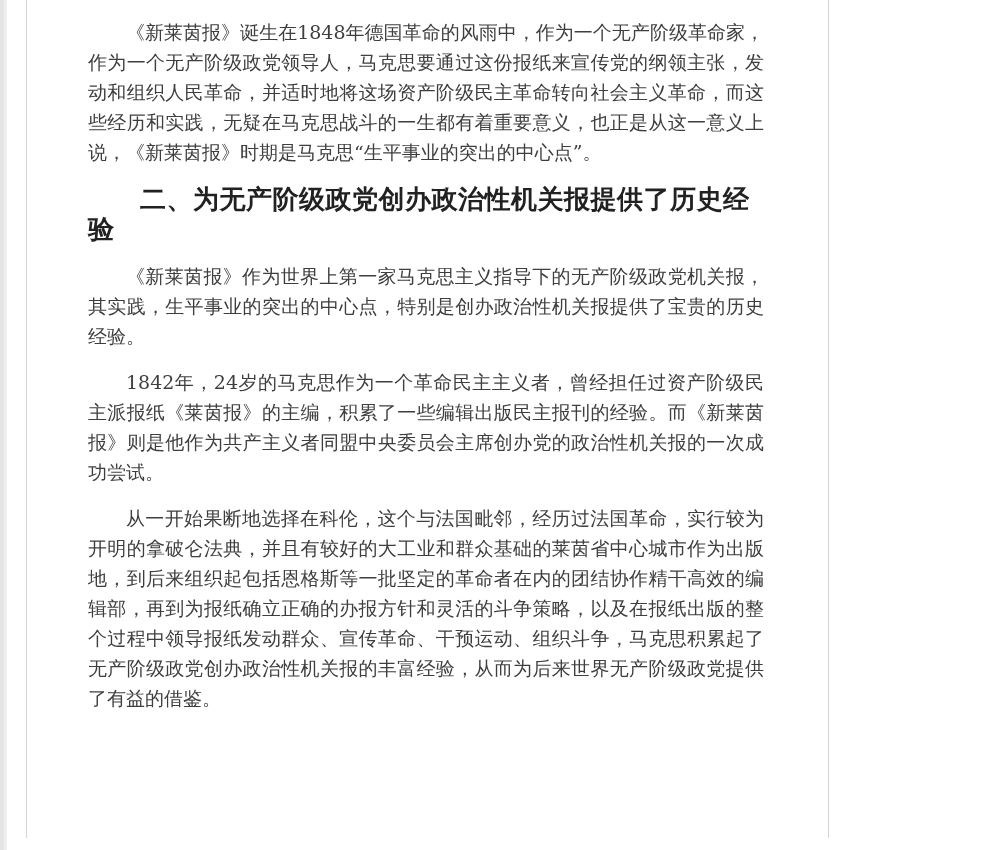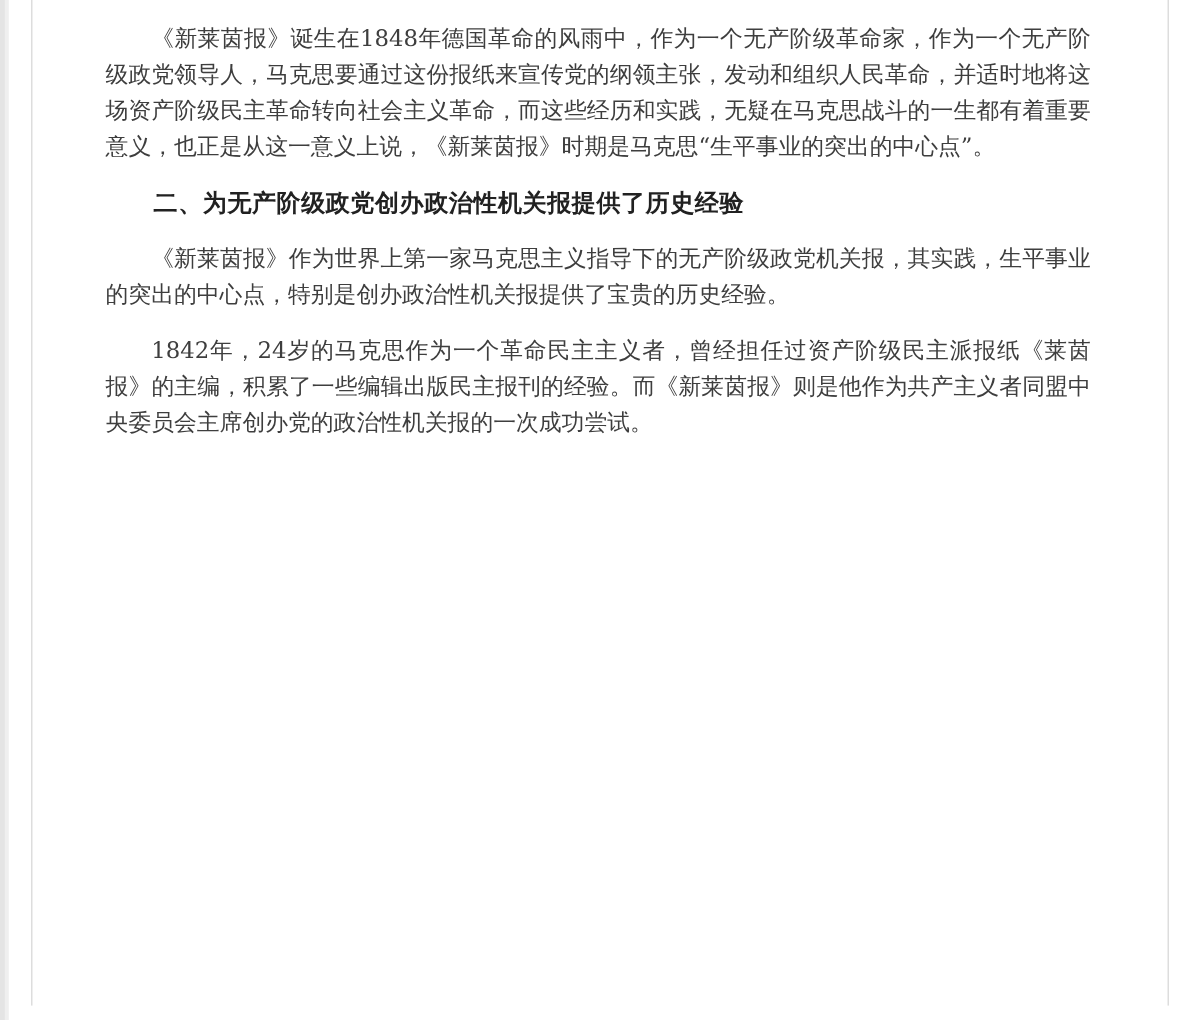--- a/index.html
+++ b/index.html
@@ -17,55 +17,56 @@
     position:relative;
     overflow:hidden;
     font-family:"DejaVu Serif","Liberation Serif",serif;
   }
   .edge-strip{
     position:absolute;left:0;top:0;bottom:0;width:4px;
     background:var(--edge-strip);
     border-right:3px solid var(--edge-strip-line);
   }
   .page{
-    position:absolute;left:26px;top:0;bottom:12px;width:948px;
+    position:absolute;left:26px;top:0;bottom:12px;width:803px;
     box-sizing:border-box;
     background:var(--page-background);
     border-left:1px solid var(--page-border);
     border-right:1px solid var(--page-border);
   }
   .content{
     box-sizing:border-box;
     width:100%;height:100%;
     padding:1px 64px 0 61px;
   }
   .para{
     font-size:19px;
     line-height:30px;
     color:var(--body-text);
     text-align:justify;
     text-justify:inter-character;
     text-indent:2em;
     margin:16px 0;
   }
   .heading{
-    font-size:20px;
+    font-size:26px;
     line-height:30px;
     font-weight:bold;
     color:var(--heading-text);
     text-indent:2em;
     letter-spacing:0.5px;
     margin:17px 0;
   }
 </style>
 </head>
 <body>
 
 <div class="edge-strip"></div>
 
 <div class="page">
   <div class="content">
     <p class="para">《新莱茵报》诞生在1848年德国革命的风雨中，作为一个无产阶级革命家，作为一个无产阶级政党领导人，马克思要通过这份报纸来宣传党的纲领主张，发动和组织人民革命，并适时地将这场资产阶级民主革命转向社会主义革命，而这些经历和实践，无疑在马克思战斗的一生都有着重要意义，也正是从这一意义上说，《新莱茵报》时期是马克思“生平事业的突出的中心点”。</p>
     <h2 class="heading">二、为无产阶级政党创办政治性机关报提供了历史经验</h2>
     <p class="para">《新莱茵报》作为世界上第一家马克思主义指导下的无产阶级政党机关报，其实践，生平事业的突出的中心点，特别是创办政治性机关报提供了宝贵的历史经验。</p>
     <p class="para">1842年，24岁的马克思作为一个革命民主主义者，曾经担任过资产阶级民主派报纸《莱茵报》的主编，积累了一些编辑出版民主报刊的经验。而《新莱茵报》则是他作为共产主义者同盟中央委员会主席创办党的政治性机关报的一次成功尝试。</p>
+    <p class="para">从一开始果断地选择在科伦，这个与法国毗邻，经历过法国革命，实行较为开明的拿破仑法典，并且有较好的大工业和群众基础的莱茵省中心城市作为出版地，到后来组织起包括恩格斯等一批坚定的革命者在内的团结协作精干高效的编辑部，再到为报纸确立正确的办报方针和灵活的斗争策略，以及在报纸出版的整个过程中领导报纸发动群众、宣传革命、干预运动、组织斗争，马克思积累起了无产阶级政党创办政治性机关报的丰富经验，从而为后来世界无产阶级政党提供了有益的借鉴。</p>
   </div>
 </div>
 
 </body></html>

